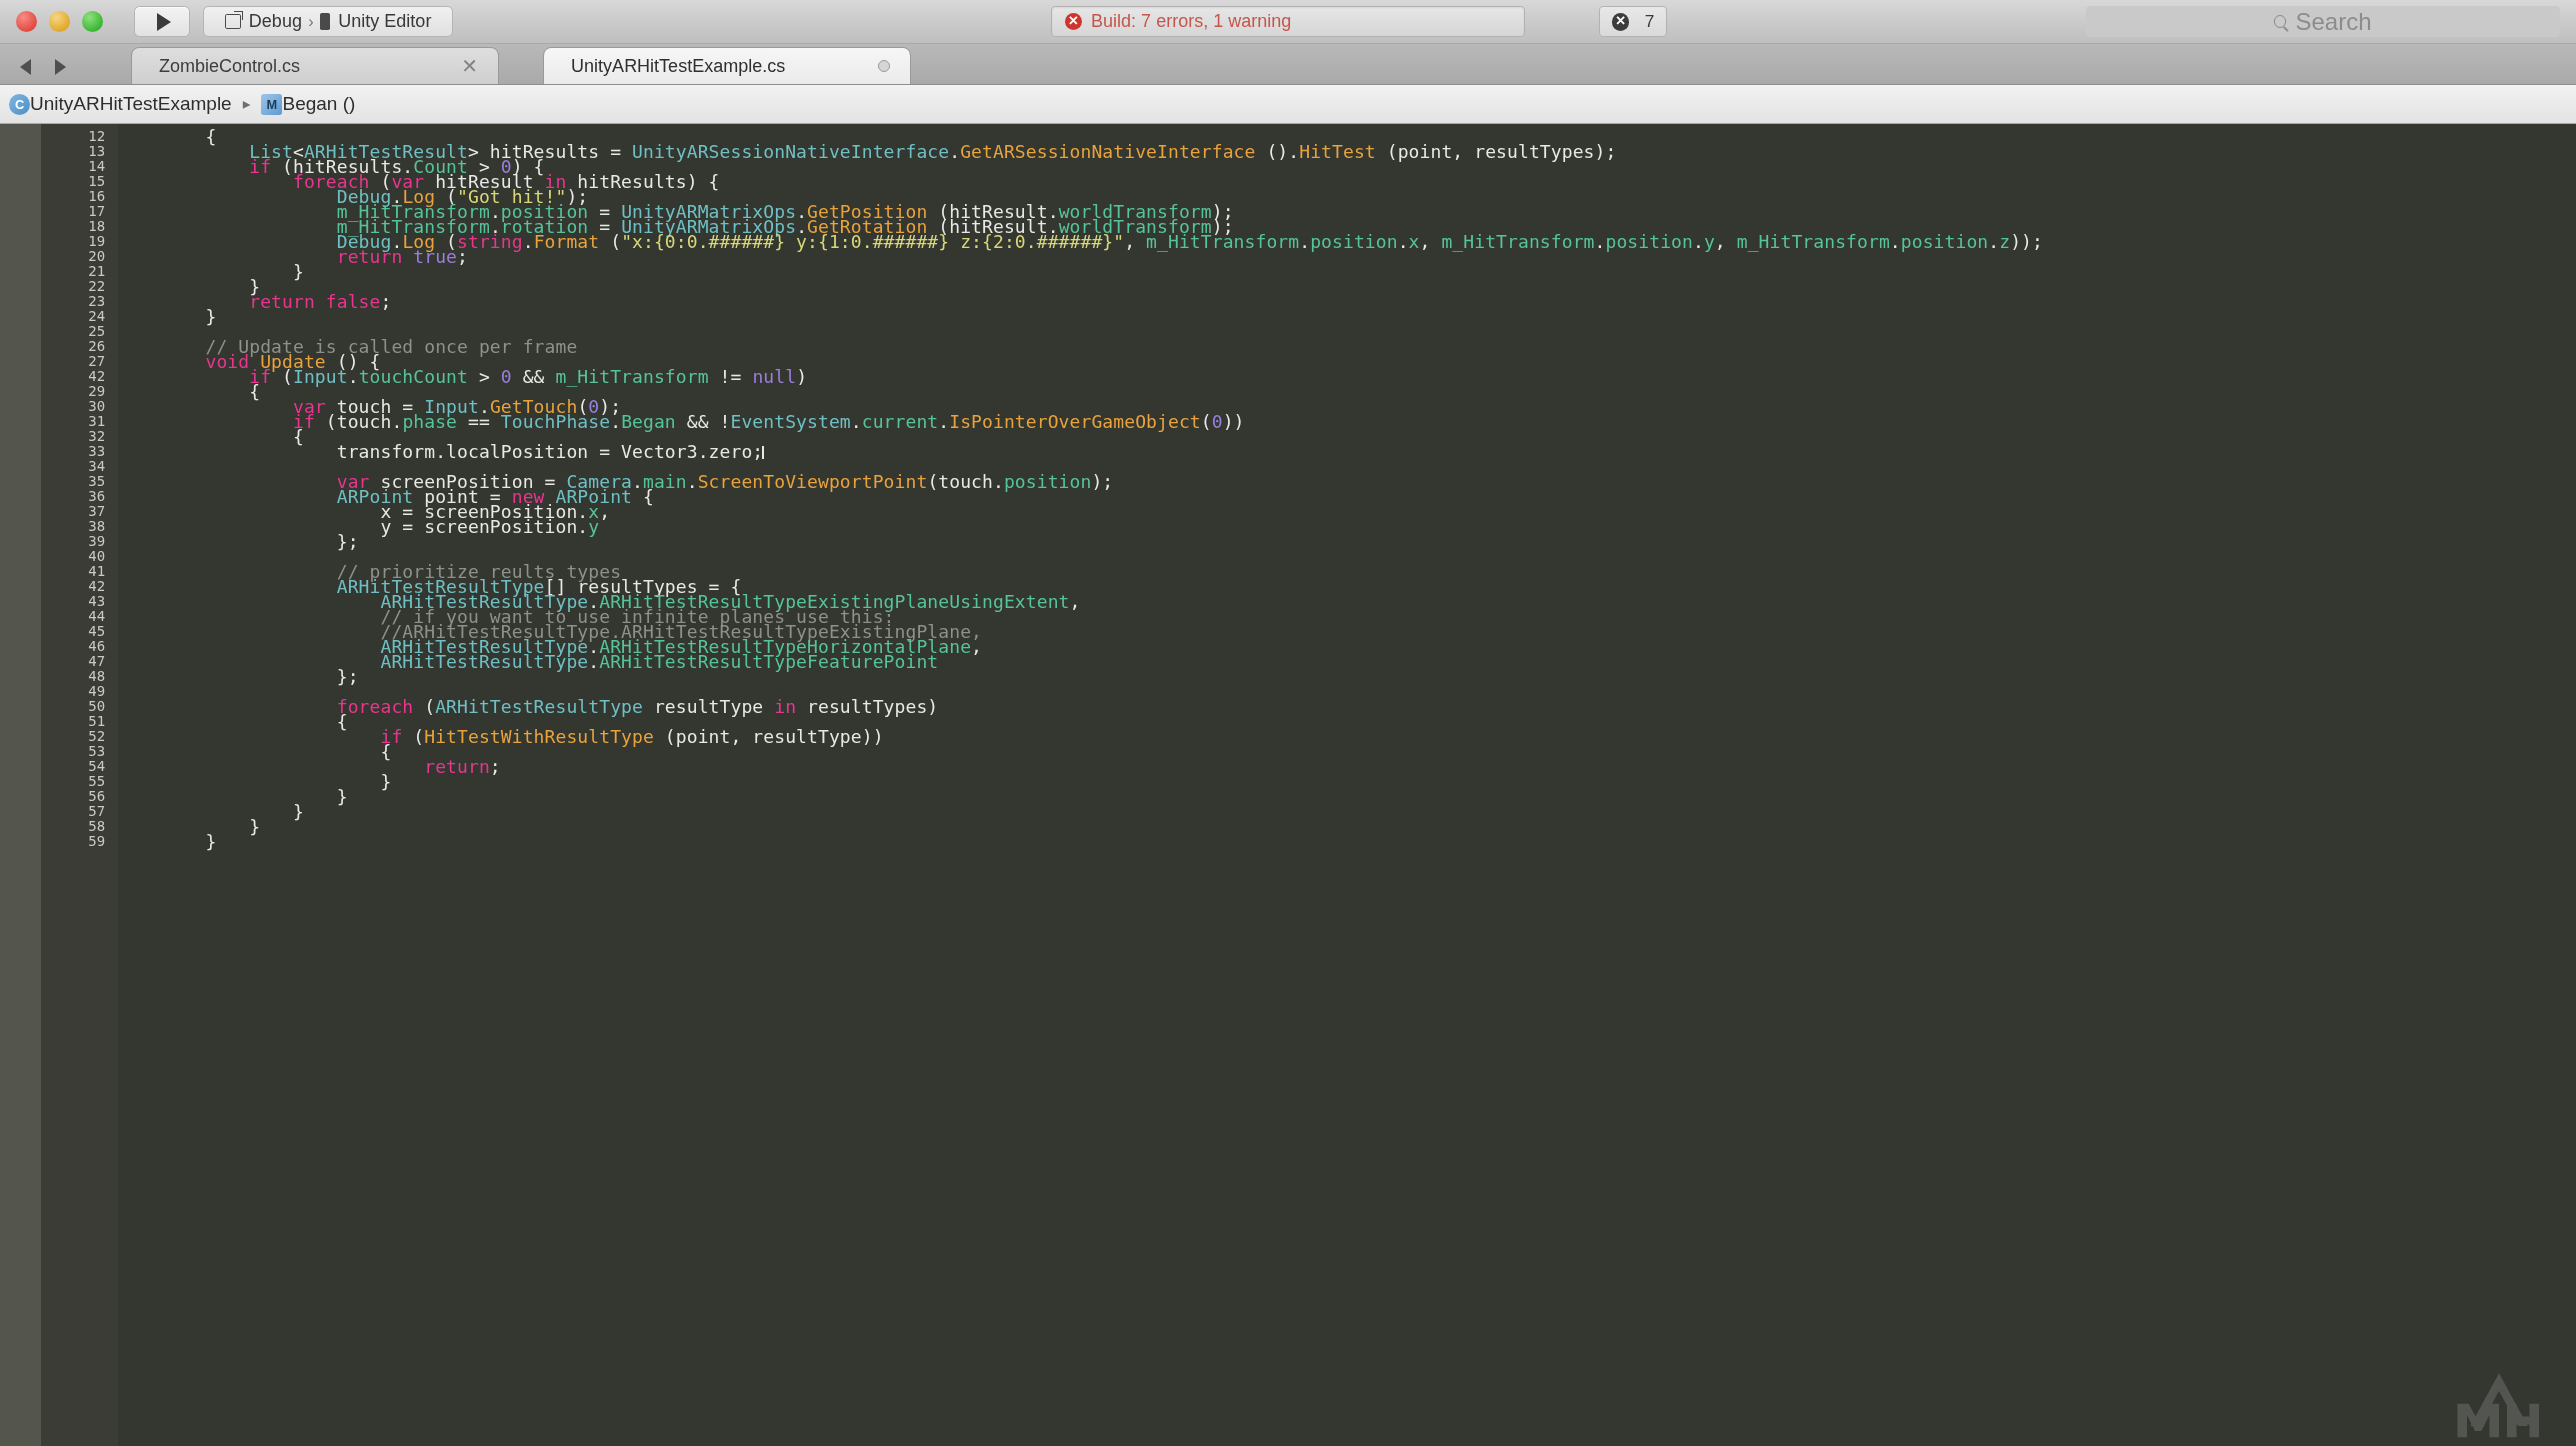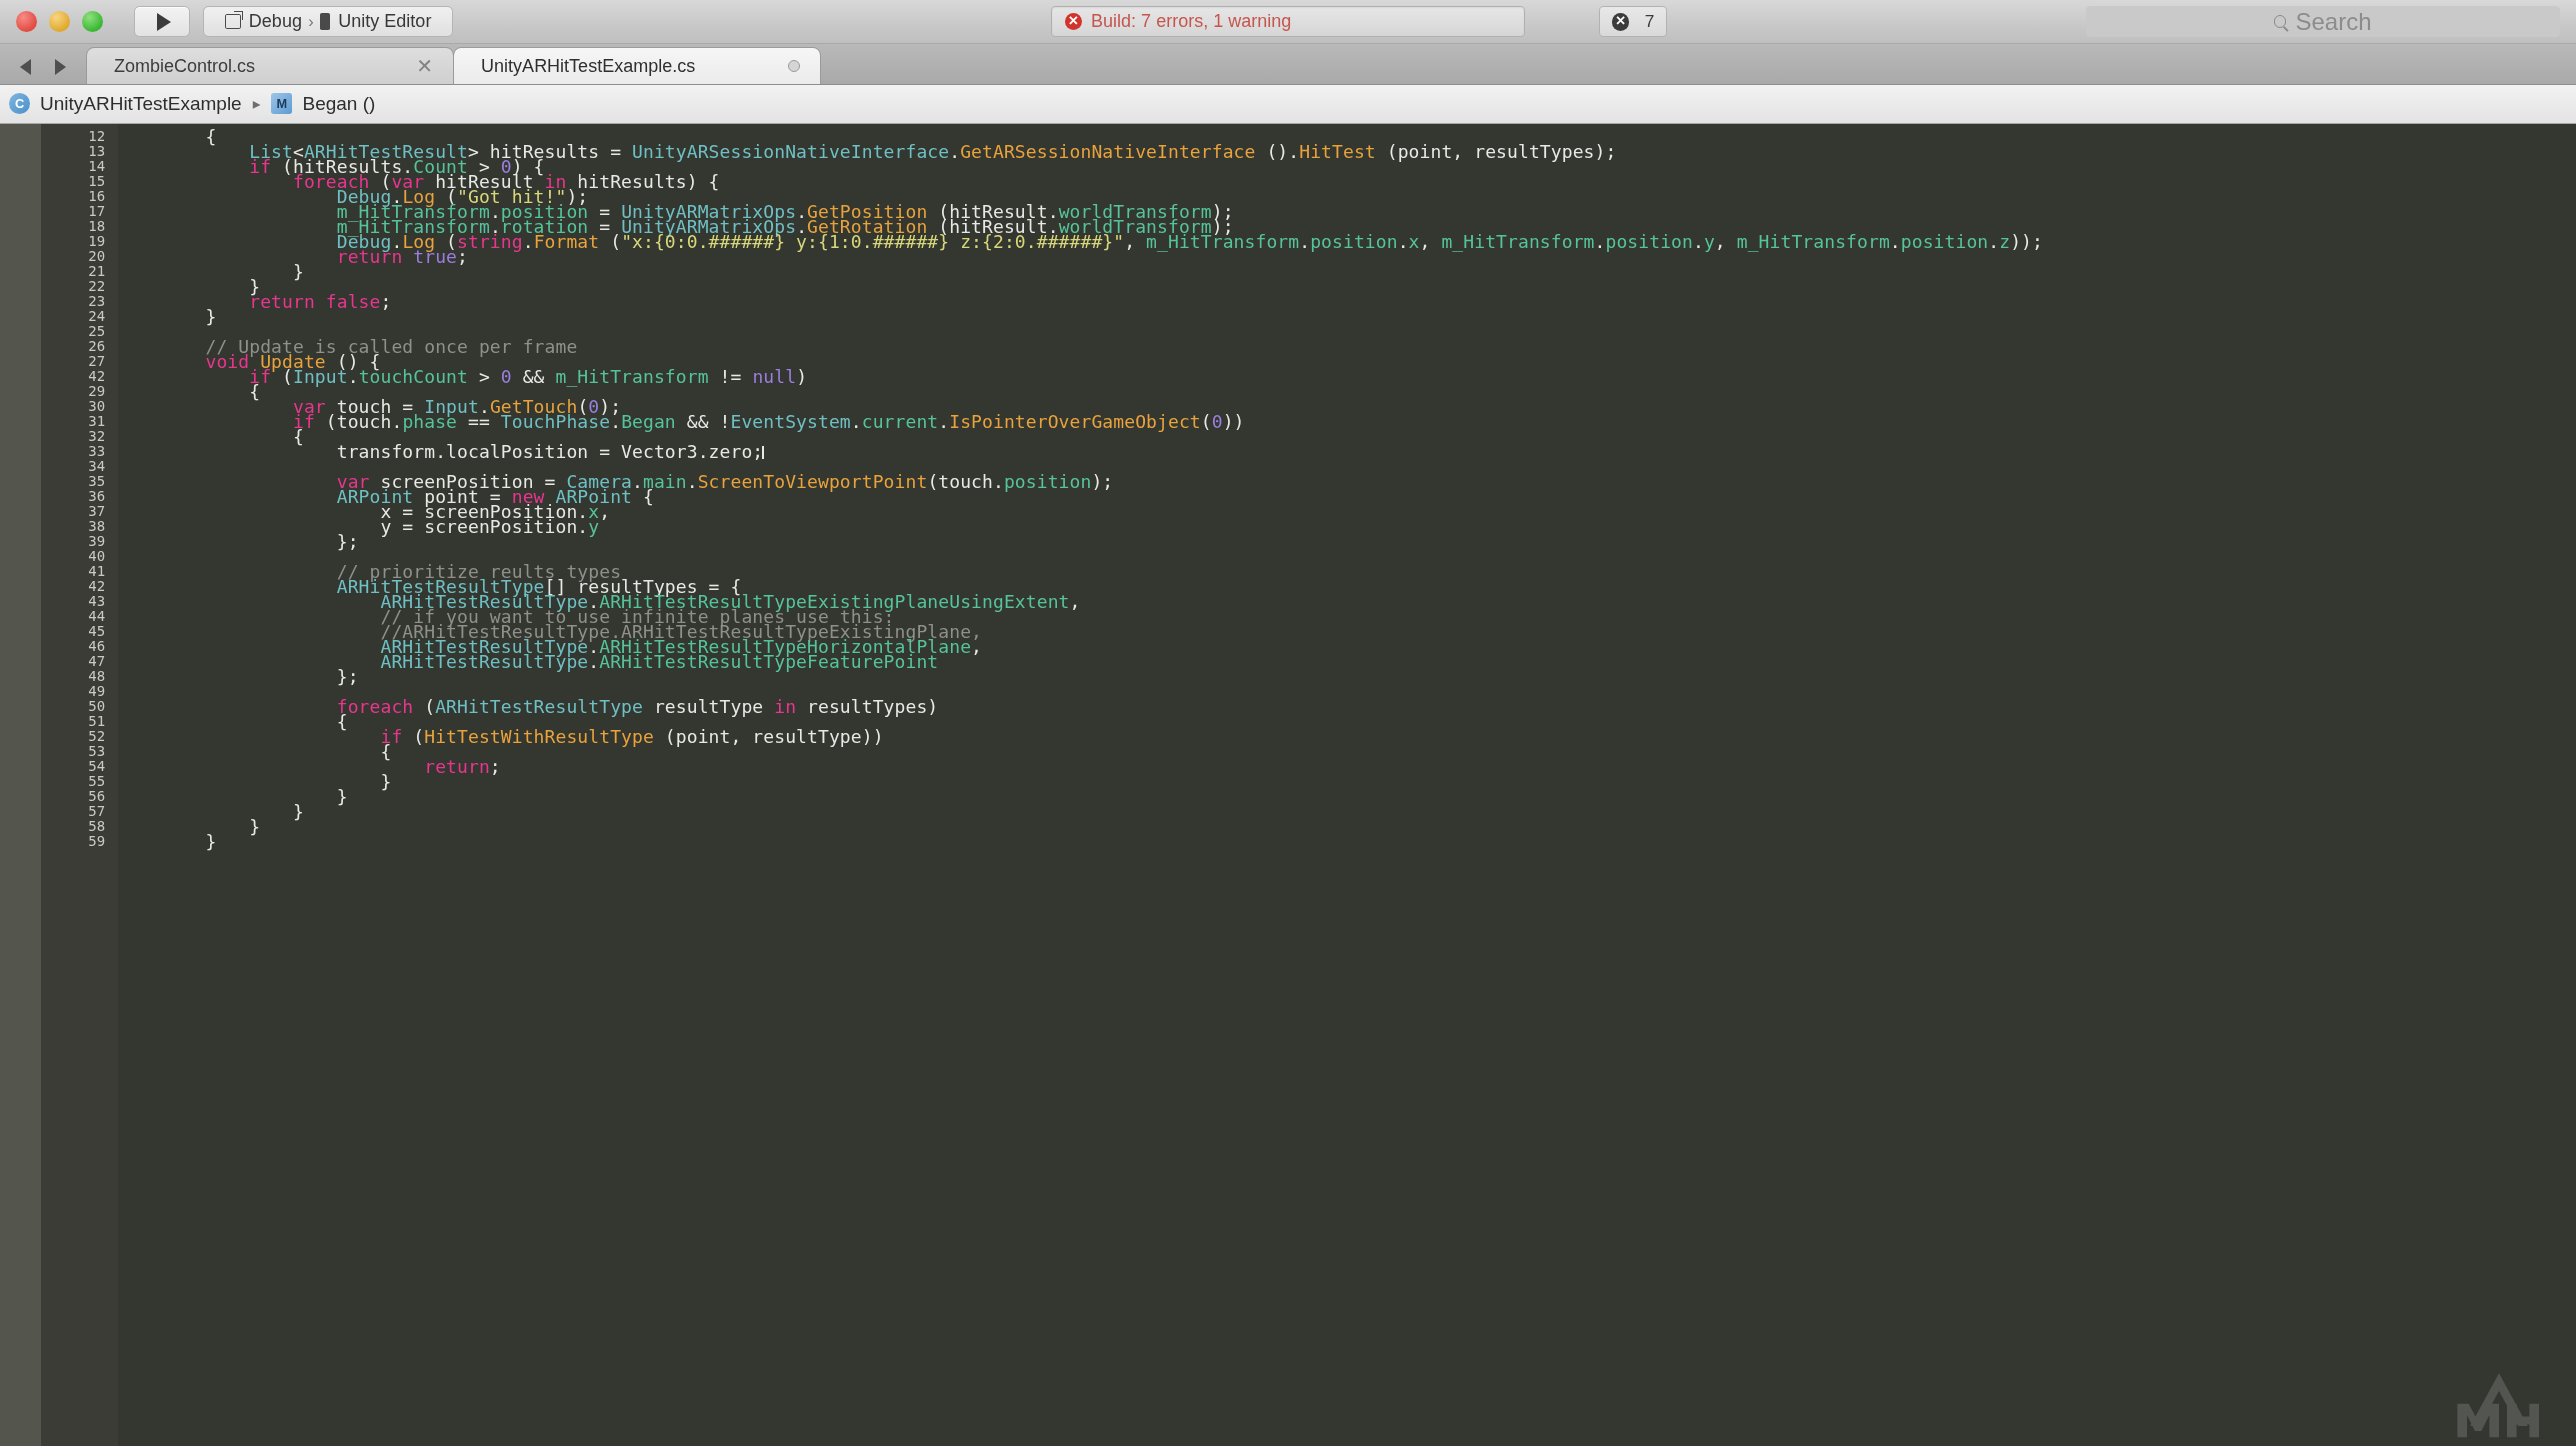--- a/index.html
+++ b/index.html
@@ -96,35 +96,36 @@
   .tri-l{border-width:8.2px 11px 8.2px 0;border-color:transparent #4f4f4f transparent transparent;}
   .tri-r{border-width:8.2px 0 8.2px 11px;border-color:transparent transparent transparent #4f4f4f;}
 
   .tab {
     height:37px; min-width:368px; padding:0 20px 0 27px;
     display:flex; align-items:center; justify-content:space-between;
     border-top-left-radius:8.2px; border-top-right-radius:8.2px;
     border:0.9px solid #9a9a9a; border-bottom:none;
     font-size:18px; color:#3d3d3d;
     margin-right:-0.9px;
+    margin-left:45px;
   }
   .tab.inactive { background:linear-gradient(180deg,#dedede,#cfcfcf); }
   .tab.active   { background:linear-gradient(180deg,#f6f6f6,#ebebeb); color:#2f2f2f; }
   .tab-close { color:#838383; font-size:20px; line-height:1; }
   .tab-dot { width:12px;height:12px;border-radius:50%;border:1.8px solid #9b9b9b;background:#d5d5d5; }
 
   
   #breadcrumb {
     height:39px; flex:0 0 39px;
     background:linear-gradient(180deg,#f2f2f2,#e3e3e3);
     border-bottom:0.9px solid #a8a8a8;
     display:flex; align-items:center; padding-left:9px; gap:11px;
     font-size:19px; color:#2e2e2e;
   }
-  .bc-item { display:flex; align-items:flex-start; gap:10px; }
+  .bc-item { display:flex; align-items:flex-end; }
   .ico-cs {
     width:21px;height:21px;border-radius:50%;
     background:linear-gradient(135deg,#7fb6e0,#4a8fc9);
     position:relative;
   }
   .ico-cs:after{content:"C";position:absolute;inset:0;display:flex;align-items:center;justify-content:center;color:#fff;font-size:12.8px;font-weight:bold;}
   .ico-m {
     width:21px;height:21px;border-radius:2.7px;
     background:linear-gradient(135deg,#9fc5e8,#5d9bd1);
     position:relative;

